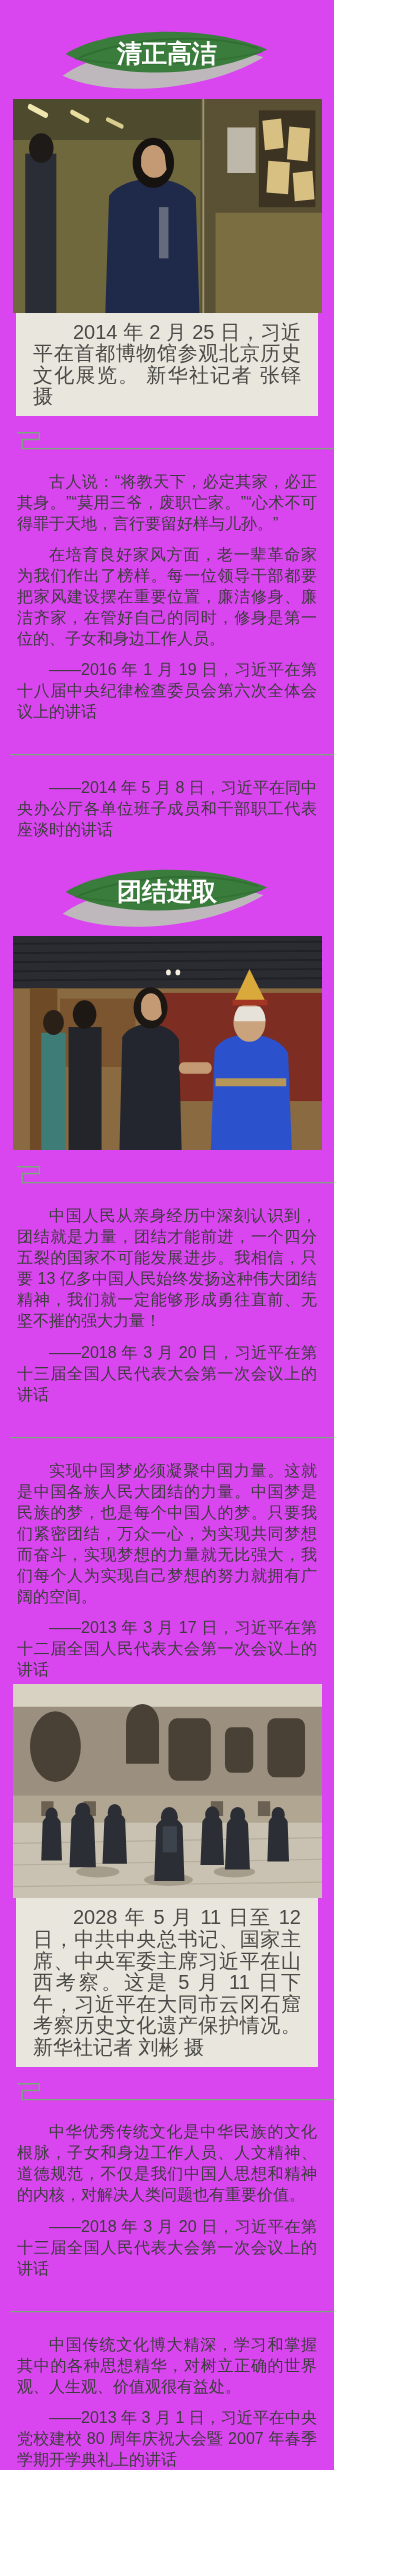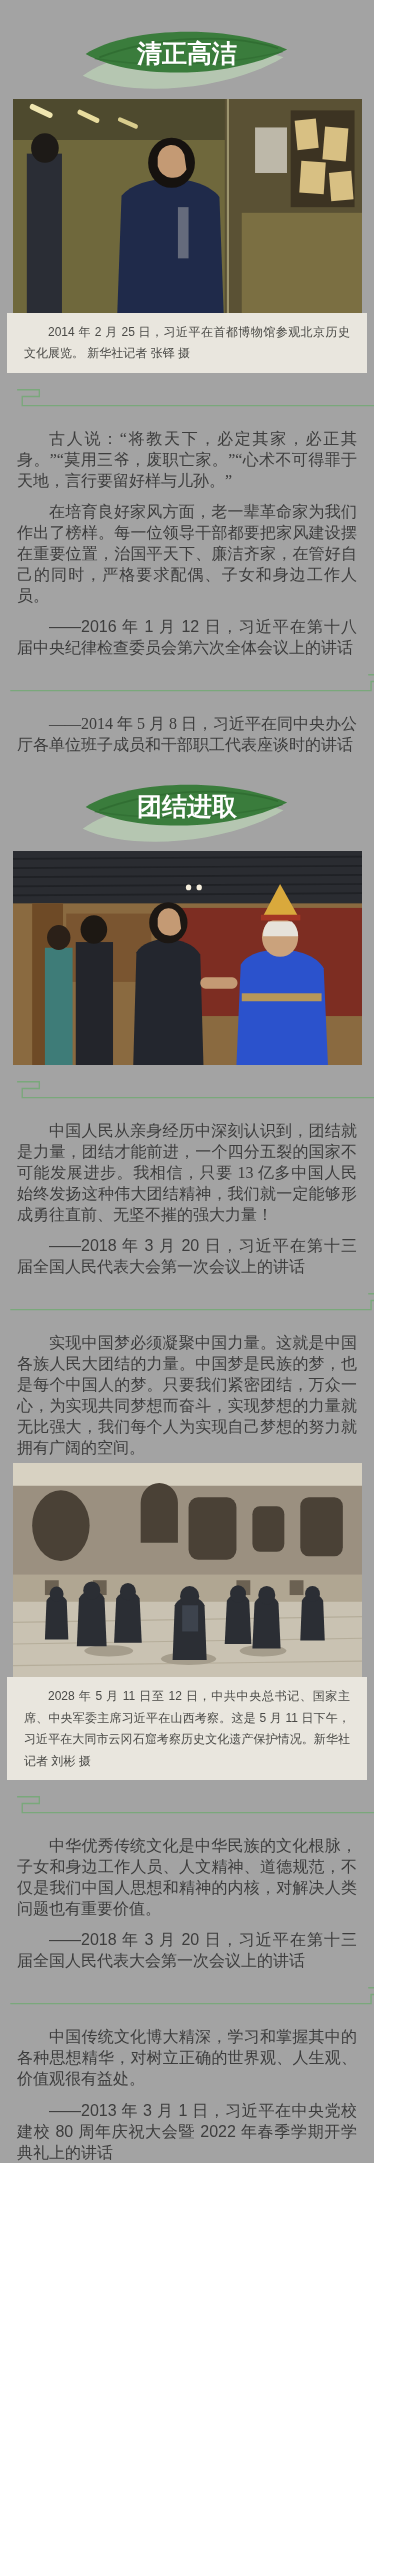--- a/index.html
+++ b/index.html
@@ -2,57 +2,57 @@
 <html style="font-size:9px"><head>
 <meta charset="utf-8">
 <style>
   html,body{margin:0;padding:0;}
   body{
     width:399px;
     background:#ffffff;
     font-family:"Liberation Sans","DejaVu Sans",sans-serif;
     color:#3d3d3d;
   }
-  .page{width:374px;overflow:hidden;background:#a3a3a3;}
+  .page{width:334px;overflow:hidden;background:#d946ef;}
 
   
   .banner{display:block;width:222px;margin:23px auto 0;}
   .section + .section .banner{margin-top:20.5px;}
   .banner svg{display:block;}
 
   
   .photo{margin:4.6px 12.5px 0;padding:0;height:214px;}
   .photo svg{display:block;width:100%;height:214px;}
 
   
   .caption{
-    margin:0 7px;
+    margin:0 16px;
     background:#e9e6de;
     padding:9px 17px 8px;
-    font-size:12px;
+    font-size:20px;
     line-height:21.6px;
     color:#4a4a47;
     text-align:justify;
     text-indent:2em;
   }
 
   
   .deco{display:block;width:399px;height:19.4px;margin-top:15px;}
 
   
   .para{
     margin:12.5px 17px 0;
     font-size:16px;
     line-height:21px;
     color:#3d3d3d;
     text-align:justify;
     text-indent:2em;
   }
   .para + .para{margin-top:10.3px;}
-  .deco + .para{margin-top:20.5px;font-family:Liberation Serif, serif;}
+  .deco + .para{margin-top:20.5px;}
   .attr{margin-top:12.5px;}
 </style>
 </head>
 <body>
 
 <div class="page">
 
   <section class="section">
     <div class="banner">
       <svg width="222" height="71" viewBox="0 0 390 124">
@@ -93,22 +93,22 @@
         <path d="M272,118 a30,30 0 0 0 54,6 l-4,-26 a26,26 0 0 0 -50,4 Z" fill="#c49a74"></path>
         <rect x="310" y="190" width="20" height="90" fill="#e8e4da" opacity="0.35"></rect>
       </svg>
     </figure>
     <div class="caption">2014 年 2 月 25 日，习近平在首都博物馆参观北京历史文化展览。 新华社记者 张铎 摄</div>
 
     <svg class="deco" viewBox="0 0 700 34">
       <path d="M30,3 H69 V15 H39 V31 H684" fill="none" stroke="#7aa87b" stroke-width="2.4"></path>
     </svg>
     <p class="para">古人说：“将教天下，必定其家，必正其身。”“莫用三爷，废职亡家。”“心术不可得罪于天地，言行要留好样与儿孙。”</p>
-    <p class="para">在培育良好家风方面，老一辈革命家为我们作出了榜样。每一位领导干部都要把家风建设摆在重要位置，治国平天下、廉洁齐家，在管好自己的同时，严格要求配偶、子女和身边工作人员。</p>
-    <p class="para attr">——2016 年 1 月 12 日，习近平在第十八届中央纪律检查委员会第六次全体会议上的讲话</p>
+    <p class="para">在培育良好家风方面，老一辈革命家为我们作出了榜样。每一位领导干部都要把家风建设摆在重要位置，廉洁修身、廉洁齐家，在管好自己的同时，修身是第一位的、子女和身边工作人员。</p>
+    <p class="para attr">——2016 年 1 月 19 日，习近平在第十八届中央纪律检查委员会第六次全体会议上的讲话</p>
     <svg class="deco" viewBox="0 0 700 34">
       <path d="M646,3 H681 V15 H651 V31 H18" fill="none" stroke="#7aa87b" stroke-width="2.4"></path>
     </svg>
     <p class="para attr">——2014 年 5 月 8 日，习近平在同中央办公厅各单位班子成员和干部职工代表座谈时的讲话</p>
   </section>
 
   <section class="section">
     <div class="banner">
       <svg width="222" height="71" viewBox="0 0 390 124">
         <g transform="translate(15,4)">
@@ -156,20 +156,21 @@
 
     <svg class="deco" viewBox="0 0 700 34">
       <path d="M30,3 H69 V15 H39 V31 H684" fill="none" stroke="#7aa87b" stroke-width="2.4"></path>
     </svg>
     <p class="para">中国人民从亲身经历中深刻认识到，团结就是力量，团结才能前进，一个四分五裂的国家不可能发展进步。我相信，只要 13 亿多中国人民始终发扬这种伟大团结精神，我们就一定能够形成勇往直前、无坚不摧的强大力量！</p>
     <p class="para attr">——2018 年 3 月 20 日，习近平在第十三届全国人民代表大会第一次会议上的讲话</p>
     <svg class="deco" viewBox="0 0 700 34">
       <path d="M646,3 H681 V15 H651 V31 H18" fill="none" stroke="#7aa87b" stroke-width="2.4"></path>
     </svg>
     <p class="para">实现中国梦必须凝聚中国力量。这就是中国各族人民大团结的力量。中国梦是民族的梦，也是每个中国人的梦。只要我们紧密团结，万众一心，为实现共同梦想而奋斗，实现梦想的力量就无比强大，我们每个人为实现自己梦想的努力就拥有广阔的空间。</p>
+    <p class="para attr">——2013 年 3 月 17 日，习近平在第十二届全国人民代表大会第一次会议上的讲话</p>
   </section>
 
   <section class="section">
 
     <figure class="photo">
       <svg viewBox="0 0 656 376" preserveAspectRatio="none">
         <rect width="656" height="376" fill="#ccc5b4"></rect>
         <rect width="656" height="42" fill="#d8d2c2"></rect>
         <rect x="0" y="40" width="656" height="200" fill="#9b9080"></rect>
         <g fill="#4a4136">
@@ -220,17 +221,17 @@
 
     <svg class="deco" viewBox="0 0 700 34">
       <path d="M30,3 H69 V15 H39 V31 H684" fill="none" stroke="#7aa87b" stroke-width="2.4"></path>
     </svg>
     <p class="para">中华优秀传统文化是中华民族的文化根脉，子女和身边工作人员、人文精神、道德规范，不仅是我们中国人思想和精神的内核，对解决人类问题也有重要价值。</p>
     <p class="para attr">——2018 年 3 月 20 日，习近平在第十三届全国人民代表大会第一次会议上的讲话</p>
     <svg class="deco" viewBox="0 0 700 34">
       <path d="M646,3 H681 V15 H651 V31 H18" fill="none" stroke="#7aa87b" stroke-width="2.4"></path>
     </svg>
     <p class="para">中国传统文化博大精深，学习和掌握其中的各种思想精华，对树立正确的世界观、人生观、价值观很有益处。</p>
-    <p class="para attr">——2013 年 3 月 1 日，习近平在中央党校建校 80 周年庆祝大会暨 2022 年春季学期开学典礼上的讲话</p>
+    <p class="para attr">——2013 年 3 月 1 日，习近平在中央党校建校 80 周年庆祝大会暨 2007 年春季学期开学典礼上的讲话</p>
   </section>
 
 </div>
 
 
 </body></html>

